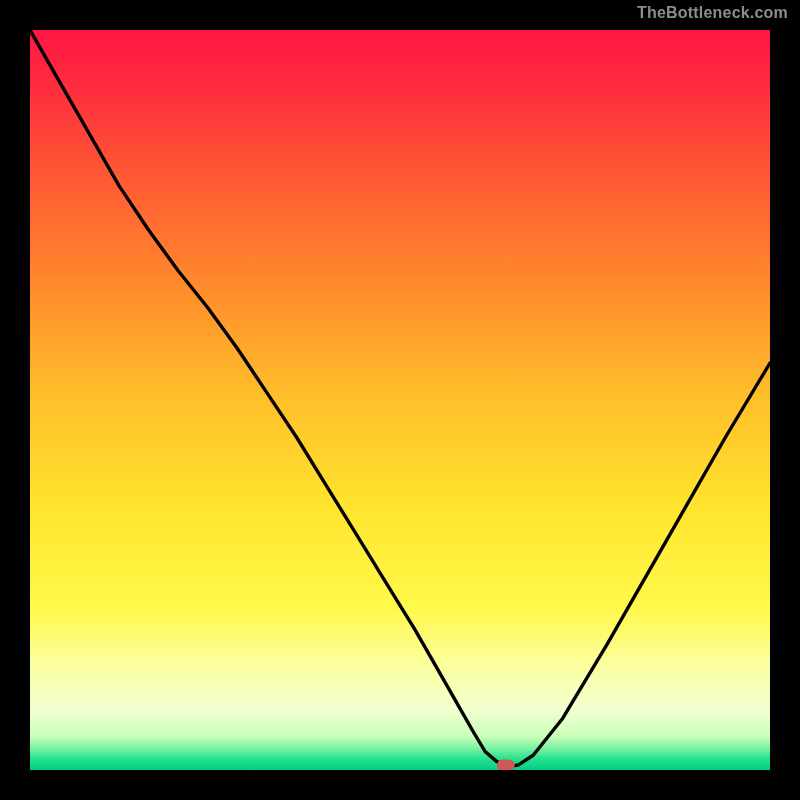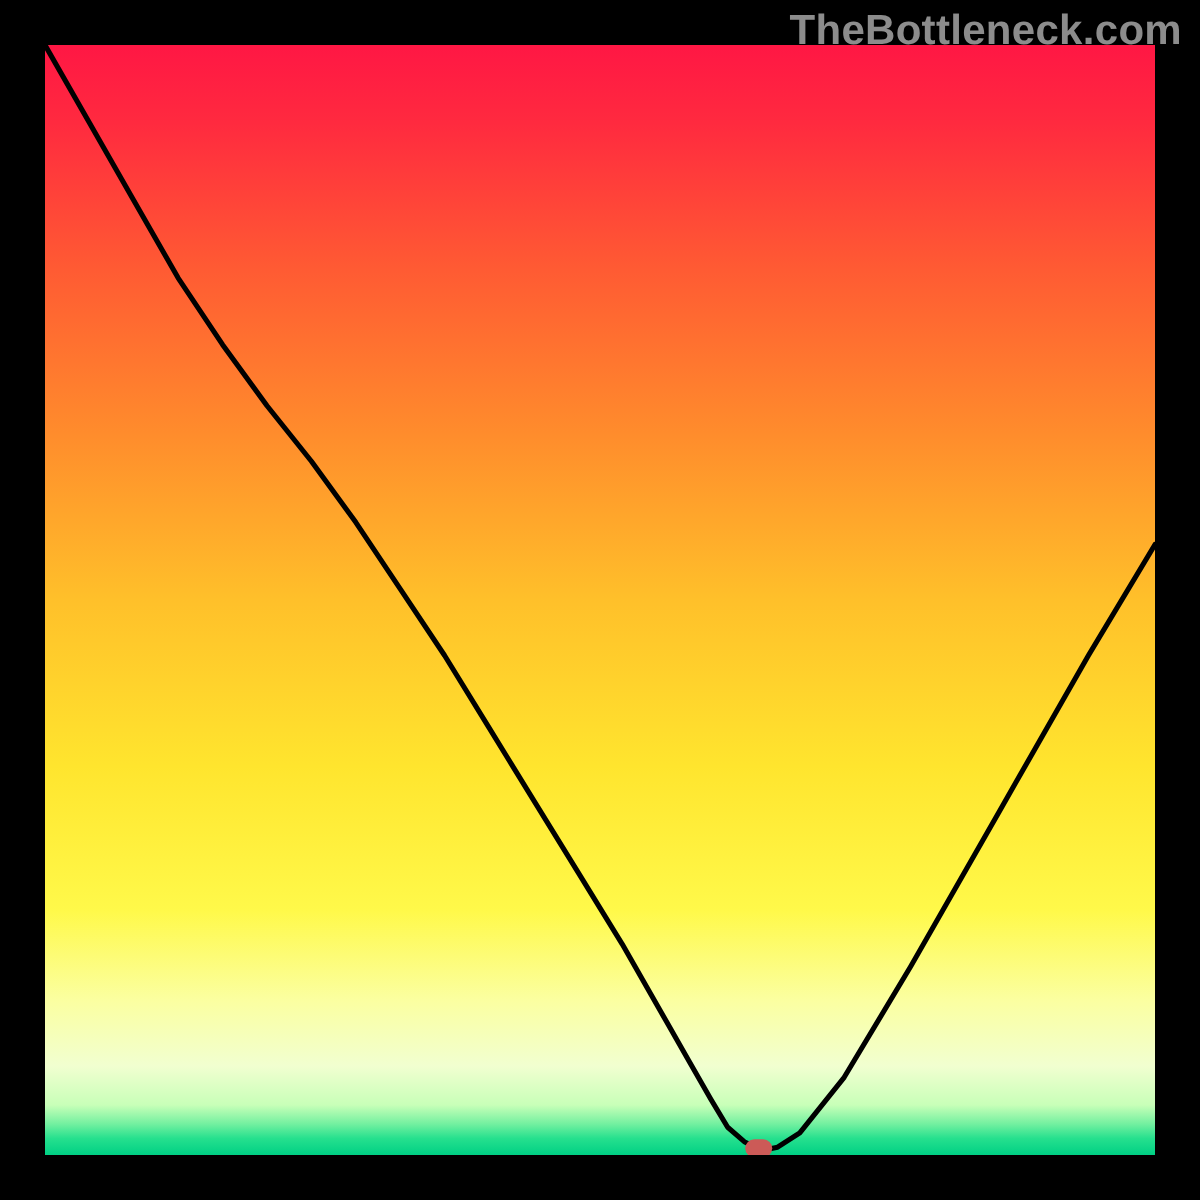--- a/index.html
+++ b/index.html
@@ -14,21 +14,21 @@
     position: relative;
     width: 800px;
     height: 800px;
     background: #000000;
   }
   .watermark {
     position: absolute;
     top: 4px;
     right: 12px;
     font-family: Arial, Helvetica, sans-serif;
-    font-size: 28px;
+    font-size: 16px;
     font-weight: 600;
     color: #8c8c8c;
     letter-spacing: 0.2px;
   }
   .plot {
     position: absolute;
     left: 30px;
     top: 30px;
     width: 740px;
     height: 740px;

